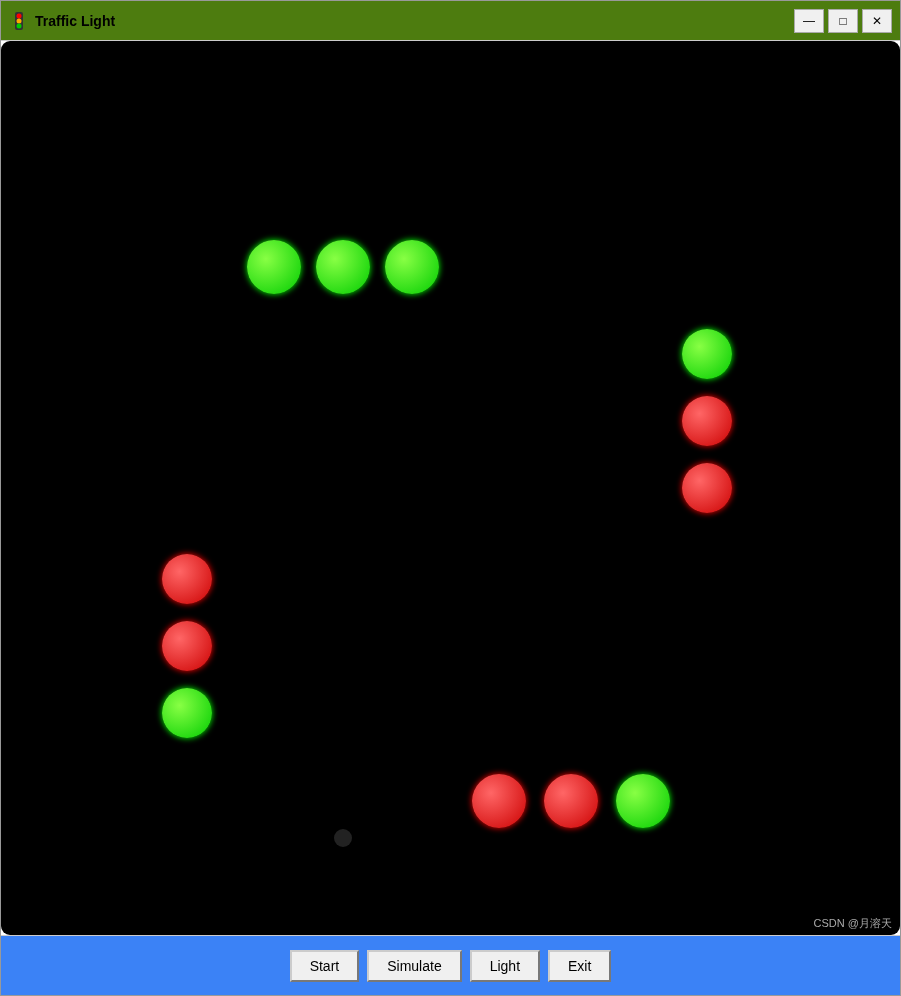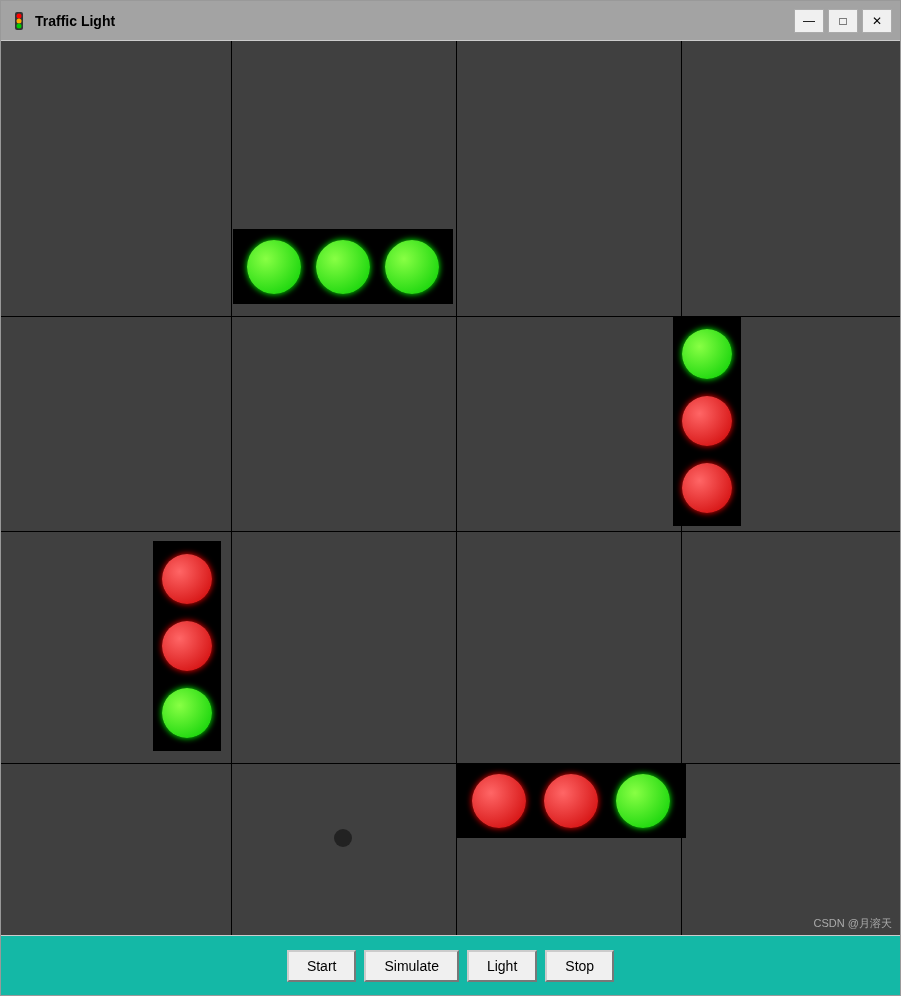--- a/index.html
+++ b/index.html
@@ -16,21 +16,21 @@
       width: 901px;
       height: 996px;
       background: #ffffff;
       border: 1px solid #999;
       display: flex;
       flex-direction: column;
     }
 
     .title-bar {
       height: 40px;
-      background: #a3a3a3;
+      background: #4d7c0f;
       border-bottom: 1px solid #ccc;
       display: flex;
       align-items: center;
       padding: 0 8px;
       flex-shrink: 0;
     }
 
     .title-bar-icon {
       width: 20px;
       height: 20px;
@@ -58,22 +58,23 @@
       cursor: pointer;
       display: flex;
       align-items: center;
       justify-content: center;
       font-size: 12px;
     }
 
     .canvas-area {
       flex: 1;
       position: relative;
-      background: #404040;
+      background: #000000;
       overflow: hidden;
+      border-radius: 9px;
     }
 
     
     .road-h {
       position: absolute;
       left: 0;
       right: 0;
       height: 1px;
       background: #000;
     }
@@ -128,21 +129,21 @@
       position: absolute;
       width: 18px;
       height: 18px;
       background: #222;
       border-radius: 50%;
     }
 
     
     .toolbar {
       height: 60px;
-      background: #14b8a6;
+      background: #3b82f6;
       border-top: 1px solid #ccc;
       display: flex;
       align-items: center;
       justify-content: center;
       gap: 8px;
       flex-shrink: 0;
     }
 
     .toolbar-btn {
       padding: 6px 18px;
@@ -219,15 +220,15 @@
 
     <div class="small-dot" style="left: 333px; top: 788px;"></div>
 
     <div class="watermark">CSDN @月溶天</div>
   </div>
 
   <div class="toolbar">
     <button class="toolbar-btn">Start</button>
     <button class="toolbar-btn">Simulate</button>
     <button class="toolbar-btn">Light</button>
-    <button class="toolbar-btn">Stop</button>
+    <button class="toolbar-btn">Exit</button>
   </div>
 </div>
 
 </body></html>

